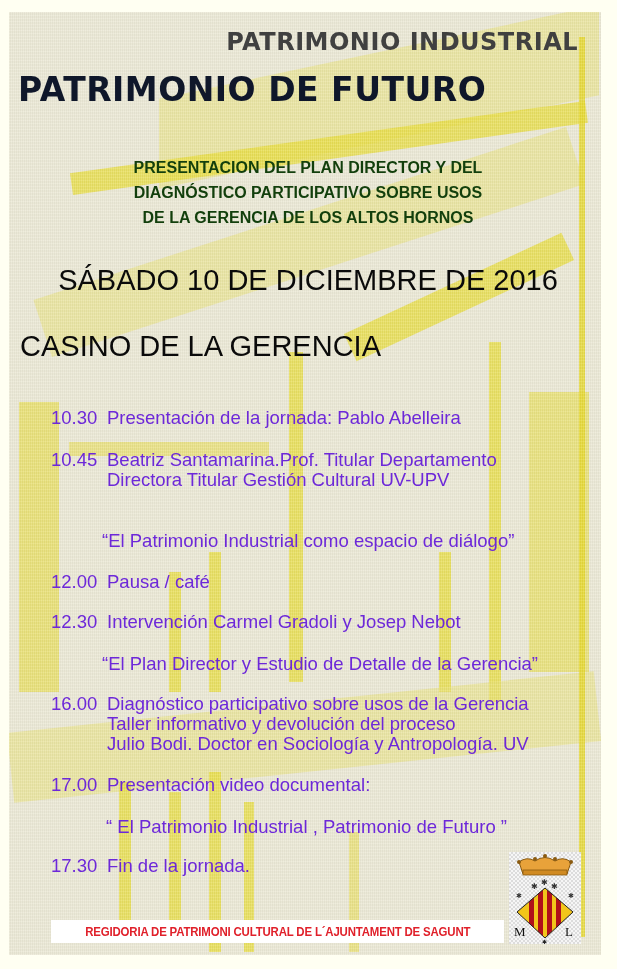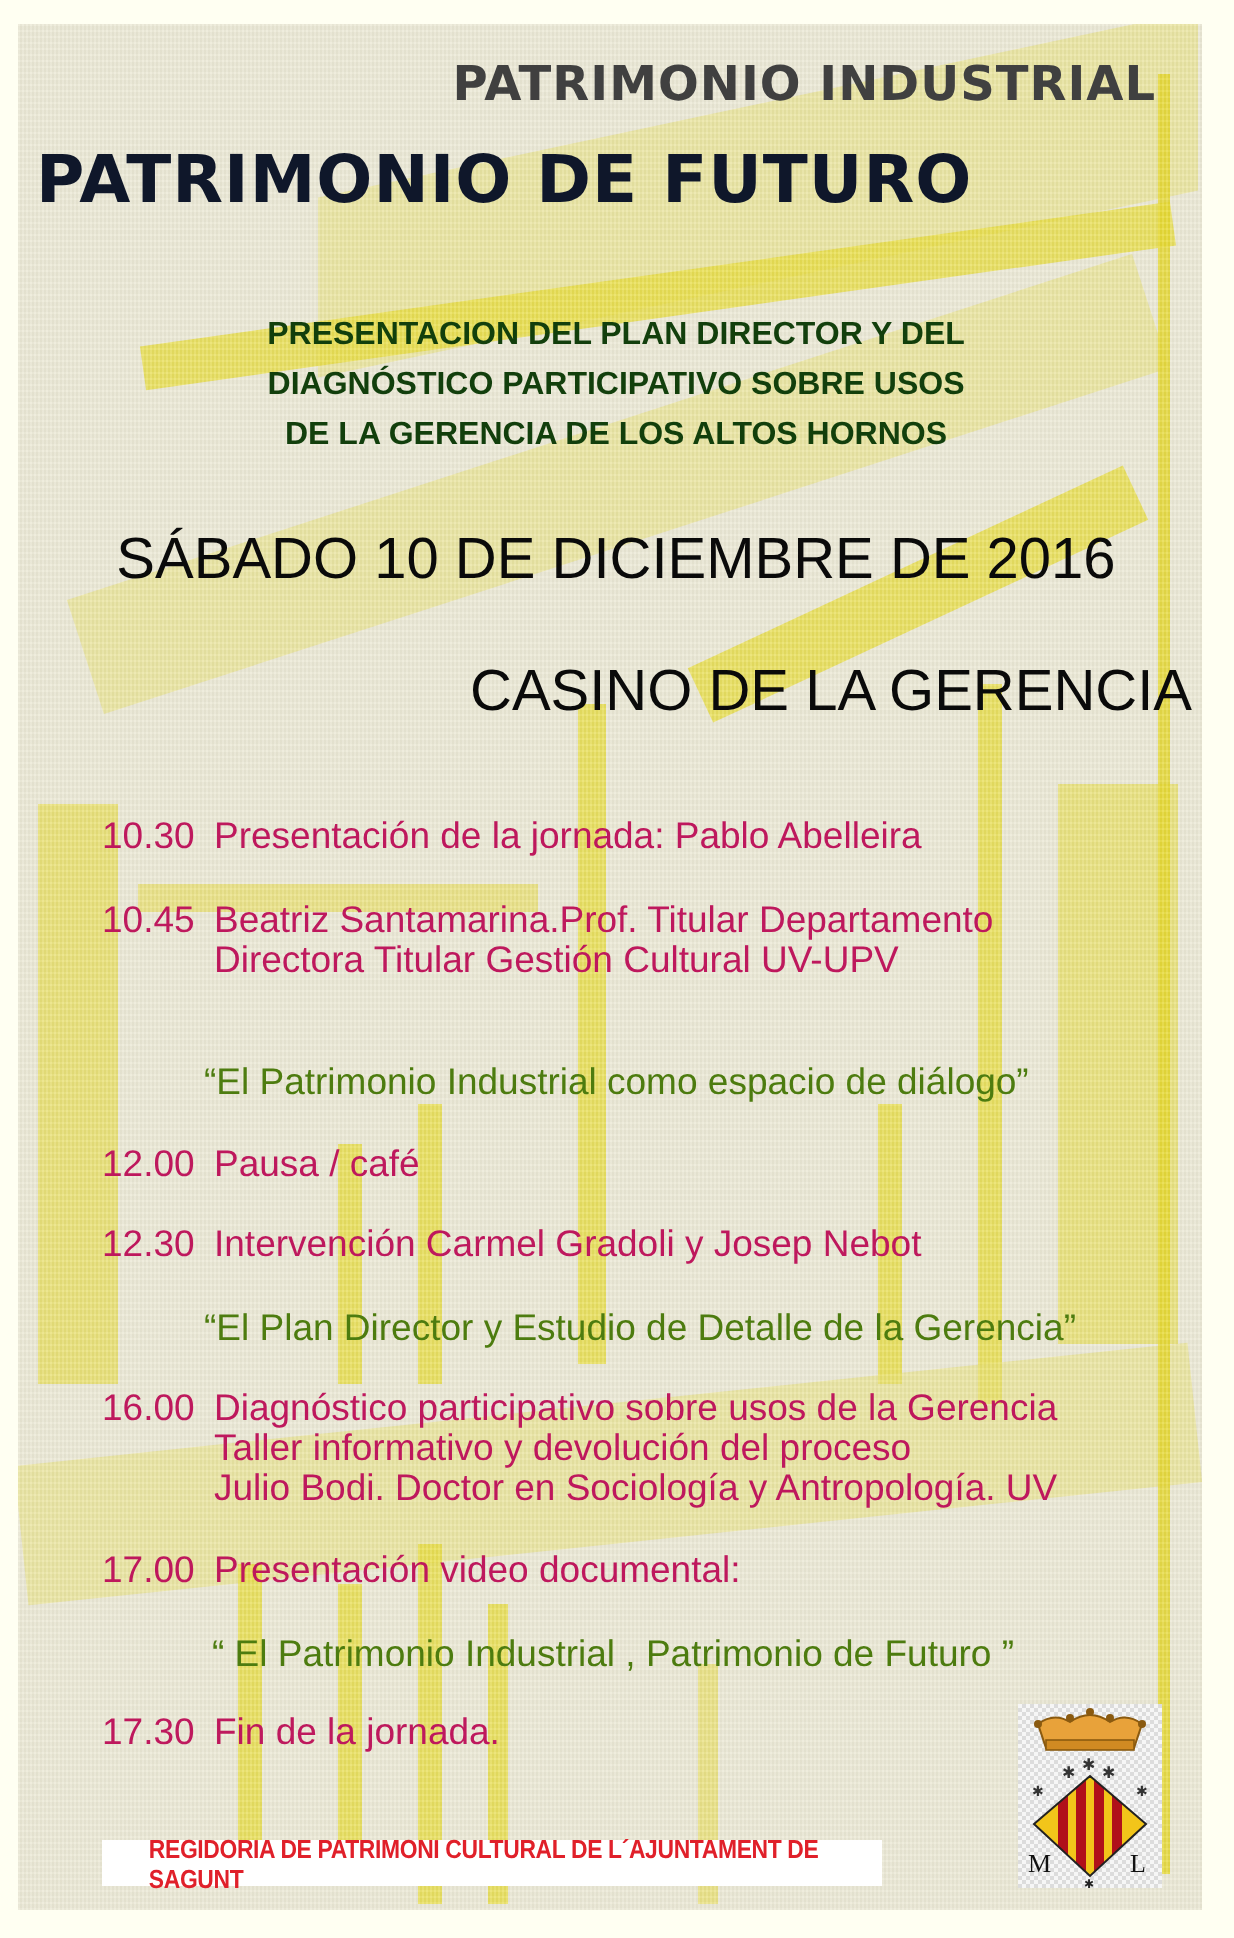--- a/index.html
+++ b/index.html
@@ -45,31 +45,31 @@
     left: 20px; top: 155px; width: 576px; text-align: center;
     font-family: "Liberation Sans", sans-serif; font-weight: bold;
     font-size: 16px; line-height: 25px;
     color: #123f0c;
   }
   .date {
     left: 20px; top: 264px; width: 576px; text-align: center;
     font-size: 29px; color: #0a0a0a;
   }
   .venue {
-    left: 20px; top: 330px; width: 576px; text-align: right;
+    left: 20px; top: 330px; width: 576px; text-align: left;
     font-size: 29px; color: #0a0a0a;
   }
-  .item { font-size: 18.5px; line-height: 20px; color: #be185d; }
+  .item { font-size: 18.5px; line-height: 20px; color: #6d28d9; }
   .time { display: inline-block; width: 56px; }
   .indent { padding-left: 56px; display: block; }
-  .quote { font-size: 18.5px; color: #4d7c0f; }
+  .quote { font-size: 18.5px; color: #6d28d9; }
 
   .footer-box {
     position: absolute; left: 51px; top: 920px;
-    width: 390px; height: 23px;
+    width: 453px; height: 23px;
     background: #ffffff;
     display: flex; align-items: center; justify-content: center;
   }
   .footer-text {
     font-family: "Liberation Sans", sans-serif; font-weight: bold;
     font-size: 13px; color: #e0202a; letter-spacing: -0.2px;
     transform: scaleX(0.88); transform-origin: center;
   }
   .coat {
     position: absolute; left: 509px; top: 852px; width: 72px; height: 92px;

